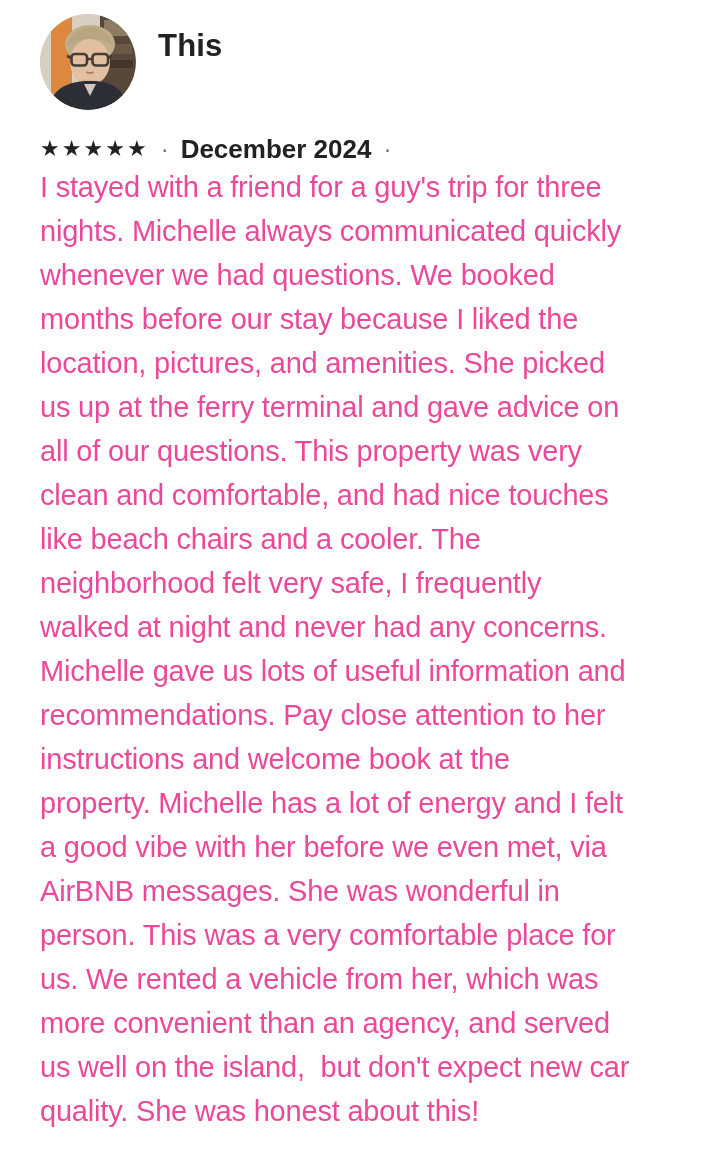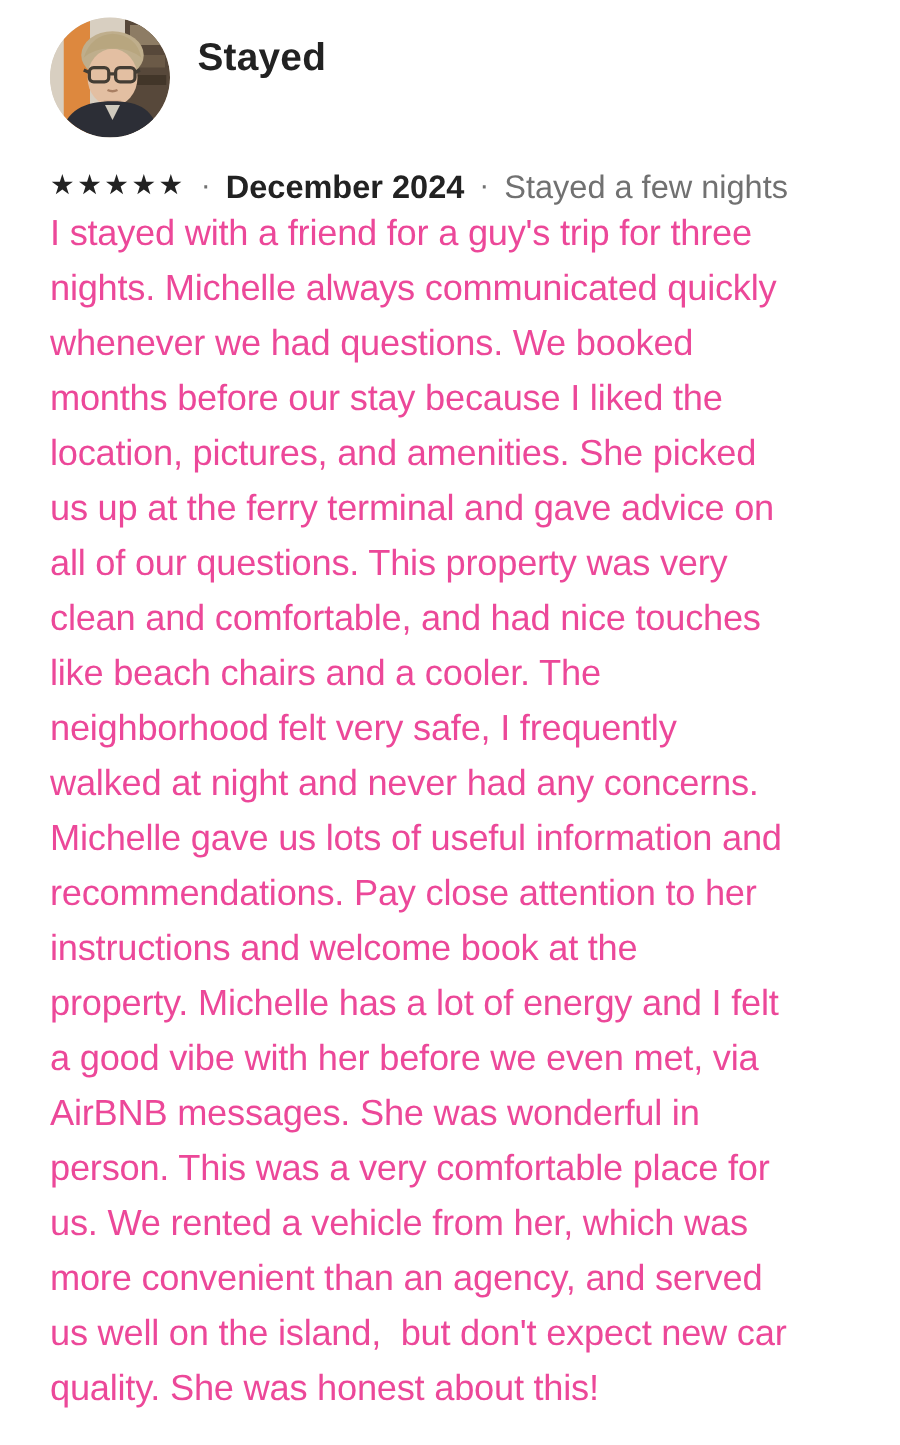--- a/index.html
+++ b/index.html
@@ -115,30 +115,29 @@
             <rect x="52.5" y="40" width="15.5" height="11.5" rx="3.5"></rect>
             <line x1="47" y1="45" x2="53" y2="45"></line>
             <line x1="31.5" y1="44" x2="27" y2="42"></line>
             <line x1="68" y1="44" x2="72" y2="42"></line>
           </g>
           <path d="M46,58 Q50,60 54,58" stroke="#a97f63" stroke-width="1.8" fill="none"></path>
         </g>
       </svg>
     </div>
     <div class="reviewer-info">
-      <div class="reviewer-name">Stayed</div>
+      <div class="reviewer-name">This</div>
     </div>
   </div>
 
   <div class="rating-row">
     <span class="stars">★★★★★</span>
     <span class="sep">·</span>
     <span class="rating-date">December 2024</span>
     <span class="sep">·</span>
-    <span class="stay-length">Stayed a few nights</span>
   </div>
 
   <div class="review-text">I stayed with a friend for a guy's trip for three
 nights. Michelle always communicated quickly
 whenever we had questions. We booked
 months before our stay because I liked the
 location, pictures, and amenities. She picked
 us up at the ferry terminal and gave advice on
 all of our questions. This property was very
 clean and comfortable, and had nice touches

